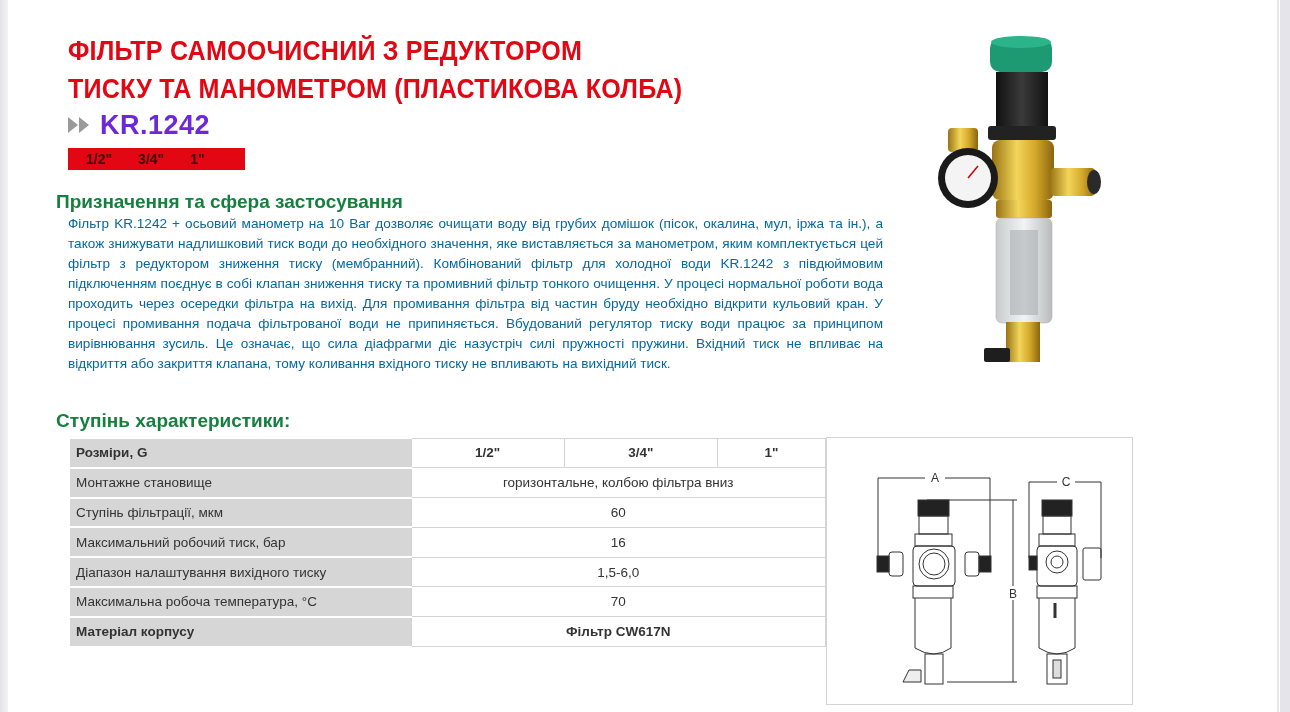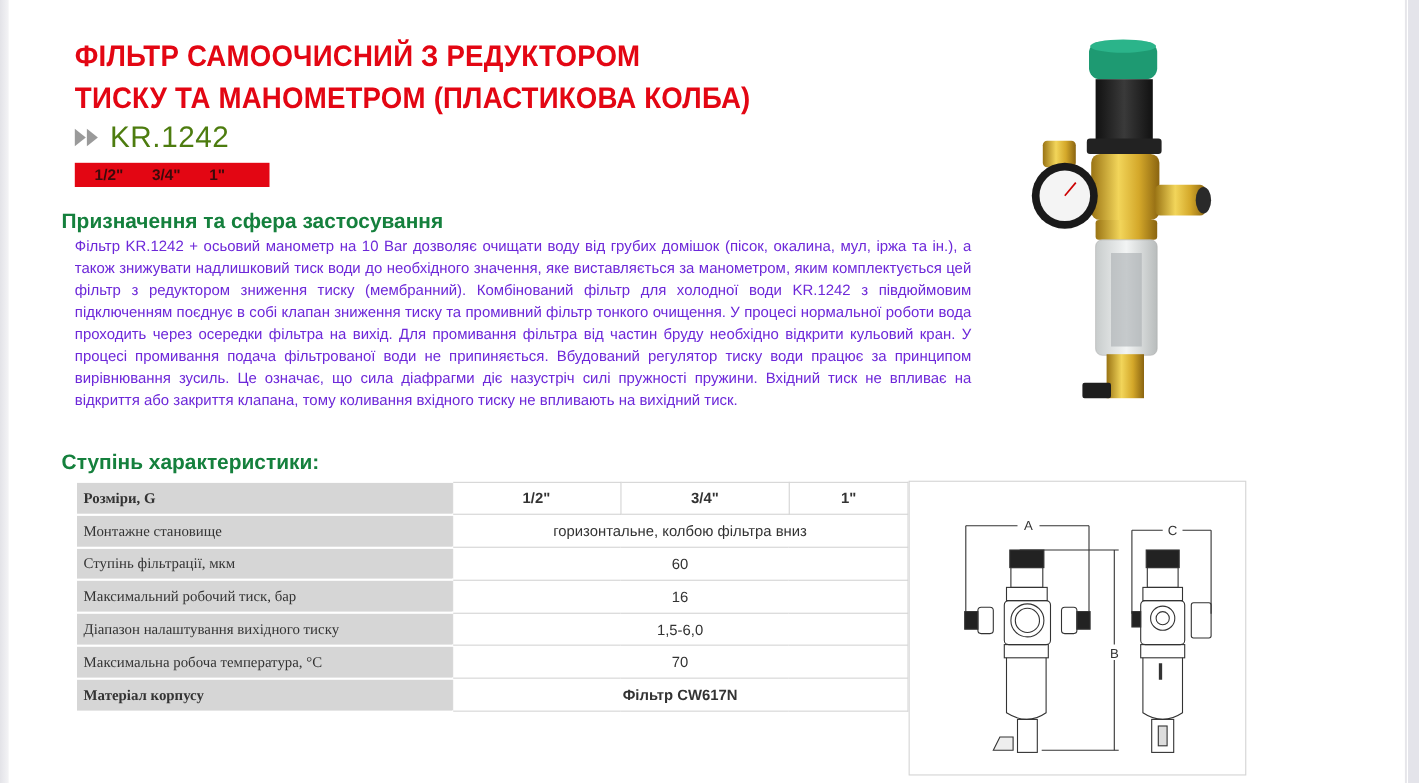--- a/index.html
+++ b/index.html
@@ -11,36 +11,36 @@
   .edge-right { position: absolute; left: 1280px; top: 0; width: 10px; height: 712px; background: #e4e4ea; }
 
   .page { position: absolute; left: 8px; top: 0; width: 1269px; height: 712px; background: #ffffff; }
 
   .title { position: absolute; left: 60px; top: 32px; width: 760px; font-family: "Liberation Sans", sans-serif; font-weight: 700; font-size: 27px; line-height: 38px; color: #e30613; letter-spacing: 0.2px; transform: scaleX(0.93); transform-origin: left top; }
   .title .line { display: block; white-space: nowrap; }
 
   .model { position: absolute; left: 60px; top: 109px; height: 32px; display: flex; align-items: center; }
   .model .arrows { display: flex; margin-right: 10px; }
   .model .arrows span { width: 0; height: 0; border-top: 8px solid transparent; border-bottom: 8px solid transparent; border-left: 10px solid #9a9a9a; margin-right: 1px; }
-  .model .code { font-weight: 400; font-size: 27px; color: #4d7c0f; letter-spacing: 0.5px; }
+  .model .code { font-weight: 700; font-size: 27px; color: #6d28d9; letter-spacing: 0.5px; }
 
   .sizes-bar { position: absolute; left: 60px; top: 148px; width: 177px; height: 22px; background: #e30613; display: flex; align-items: center; padding-left: 18px; gap: 26px; }
   .sizes-bar span { font-weight: 700; font-size: 14px; color: #3a0a0a; }
 
   .h2 { position: absolute; left: 48px; font-weight: 700; font-size: 19px; color: #15803d; }
   .h2.purpose { top: 191px; }
   .h2.tech { top: 410px; }
 
-  .desc { position: absolute; left: 60px; top: 214px; width: 815px; font-size: 13.6px; line-height: 20px; color: #6d28d9; text-align: justify; }
+  .desc { position: absolute; left: 60px; top: 214px; width: 815px; font-size: 13.6px; line-height: 20px; color: #0369a1; text-align: justify; }
 
   .product { position: absolute; left: 918px; top: 30px; width: 200px; height: 350px; }
 
   table.spec { position: absolute; left: 60px; top: 437px; width: 758px; border-collapse: collapse; font-size: 13.5px; color: #333; }
   table.spec td { height: 29.8px; border: 2px solid #ffffff; padding: 0 6px; white-space: nowrap; }
-  table.spec td.lbl { background: #d6d6d6; width: 342px; border-right: none; font-family: Liberation Serif, serif; }
+  table.spec td.lbl { background: #d6d6d6; width: 342px; border-right: none; }
   table.spec td.val { background: #ffffff; border: 1px solid #d4d4d4; text-align: center; }
   table.spec tr.head td.val, table.spec tr.bold td { font-weight: 700; }
   table.spec td.lbl { border-bottom: 2px solid #ffffff; }
 
   .drawing { position: absolute; left: 818px; top: 437px; width: 307px; height: 268px; border: 1px solid #d4d4d4; background: #fff; }
 </style>
 </head>
 <body>
 
 <div class="edge-left"></div>

